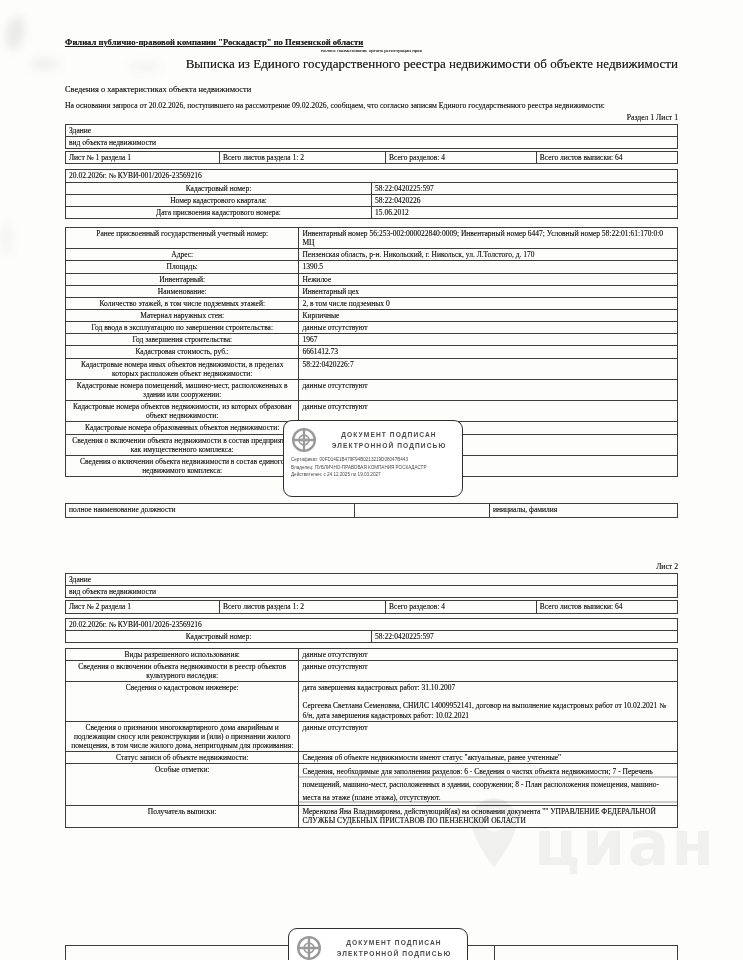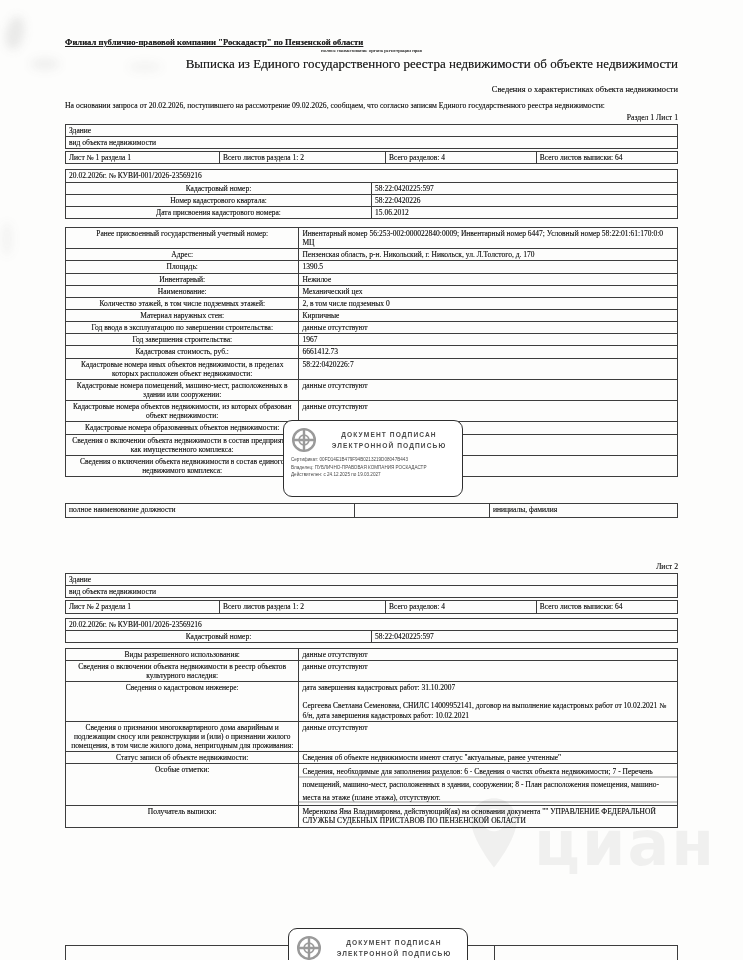--- a/index.html
+++ b/index.html
@@ -6,21 +6,21 @@
   body{
     width:743px;height:960px;overflow:hidden;position:relative;
     background:#fdfdfc;color:#1e1e1e;
     font-family:"Liberation Serif", serif;
     text-shadow:0 0 .35px rgba(0,0,0,.55);
   }
   .doc{position:absolute;left:65px;top:0;width:613px;}
   .h-org{margin-top:37px;font-size:8.6px;font-weight:bold;text-decoration:underline;text-align:left;}
   .h-caption{font-size:5px;text-align:center;margin-top:1px;color:#2a2a2a;}
   .h-title{font-size:13px;text-align:right;margin-top:3px;}
-  .h-section{font-size:8.4px;text-align:right;margin-top:13px;}
+  .h-section{font-size:8.4px;text-align:left;margin-top:13px;}
   .h-basis{font-size:7.7px;margin-top:7px;}
   .h-razdel{font-size:7.7px;text-align:right;margin-top:3px;}
   table.t{width:100%;border-collapse:collapse;font-size:7.5px;line-height:1.22;table-layout:fixed;}
   table.t td{border:1px solid #3d3d3d;padding:1px 3px;vertical-align:top;}
   .mt2{margin-top:2px;} .mt4{margin-top:4px;} .mt5{margin-top:5px;} .mt8{margin-top:8px;}
   .lbl{width:37%;text-align:center;}
   .c41{width:24%;} .c42{width:26%;margin-left:22px;} .c43{width:23.5%;}
   td.cc{text-align:left;}
   .multiline{white-space:pre-line;}
   .ruled{
@@ -137,21 +137,21 @@
     <tr>
           <td class="lbl">Площадь:</td>
           <td>1390.5</td>
         </tr>
     <tr>
           <td class="lbl">Инвентарный:</td>
           <td>Нежилое</td>
         </tr>
     <tr>
           <td class="lbl">Наименование:</td>
-          <td>Механический цех</td>
+          <td>Инвентарный цех</td>
         </tr>
     <tr>
           <td class="lbl">Количество этажей, в том числе подземных этажей:</td>
           <td>2, в том числе подземных 0</td>
         </tr>
     <tr>
           <td class="lbl">Материал наружных стен:</td>
           <td>Кирпичные</td>
         </tr>
     <tr>

